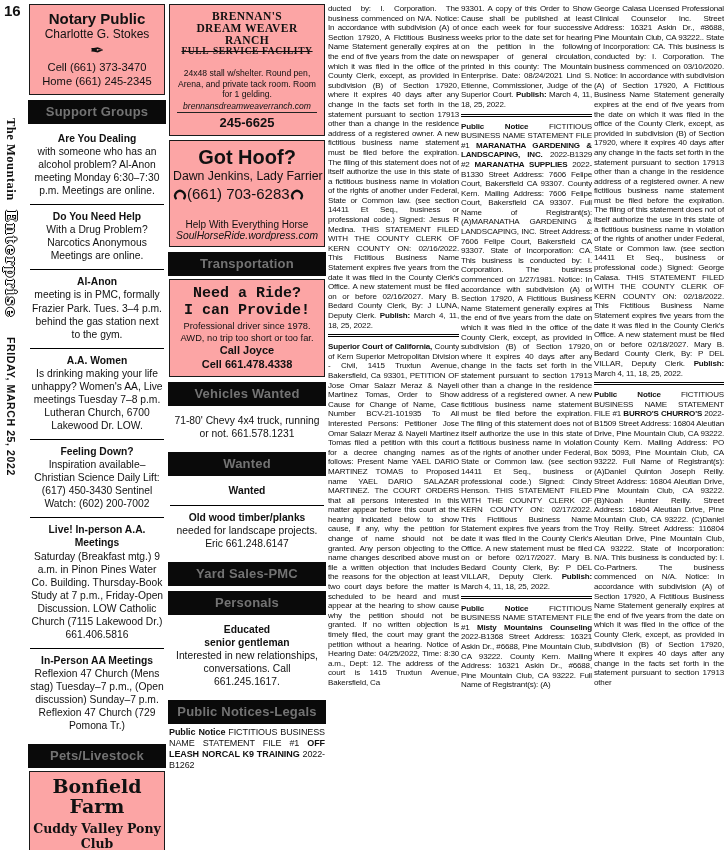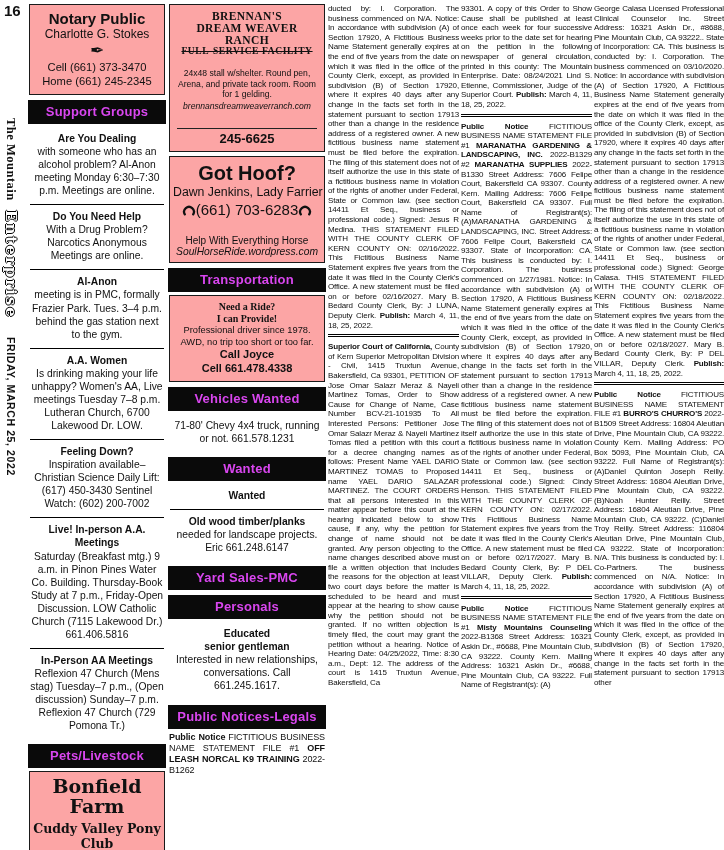--- a/index.html
+++ b/index.html
@@ -27,53 +27,53 @@
   .mast-name {
     font-family: "DejaVu Serif", serif; font-weight: bold; font-size: 15px;
     color: #fff; letter-spacing: 2px; margin-top: 5px;
     text-shadow: -1px 0 #000, 1px 0 #000, 0 -1px #000, 0 1px #000;
   }
   .date-line { font-weight: bold; font-size: 10.5px; letter-spacing: .6px; margin-top: 14px; }
   
   .col { flex: 0 0 auto; margin-right: 2px; overflow: hidden; padding-top: 2px; }
   .col:last-child { margin-right: 0; }
   .bar {
-    background: #0a0a0a; color: #d946ef; text-align: center;
+    background: #0a0a0a; color: #737373; text-align: center;
     font-weight: bold; font-size: 13px; letter-spacing: .2px;
     padding: 4px 4px 5px; margin: 5px 0 3px;
   }
   .adbox { border: 1.5px solid #1a1a1a; text-align: center; padding: 5px 3px; margin: 2px 1px 4px; background:#fca5a5; }
   .rule { border-top: 1.5px solid #000; margin: 0 2px; }
   
   .c-notice { text-align: center; font-size: 10.3px; line-height: 1.27; padding: 5px 2px 7px; }
   .c-title { font-weight: bold; }
   
   .notary-title { font-weight: bold; font-size: 15px; }
   .notary-name { font-size: 12px; }
   .quill { font-family: "DejaVu Sans", sans-serif; font-size: 17px; line-height: 1.1; }
   .notary-line { font-size: 11.2px; line-height: 1.3; }
   
   .bon-title { font-family: "DejaVu Serif", serif; font-weight: bold; font-size: 19px; line-height: 1.05; }
   .bon-sub { font-family: "DejaVu Serif", serif; font-weight: bold; font-size: 12.5px; margin-top: 4px; }
   
   .bren-t1 { font-family: "Liberation Serif", serif; font-weight: bold; font-size: 11.5px; letter-spacing: .4px; }
   .bren-t2 { font-family: "Liberation Serif", serif; font-weight: bold; font-size: 9.5px; letter-spacing: .6px; text-decoration: line-through; }
   .bren-body { font-size: 8.6px; line-height: 1.25; margin-top: 12px; }
-  .bren-url { font-size: 8.6px; font-style: italic; border-bottom: 1px solid #222; padding-bottom: 17px; margin: 1px 4px 2px; }
+  .bren-url { font-size: 8.6px; font-style: italic; border-bottom: 1px solid #222; padding-bottom: 1px; margin: 1px 4px 2px; }
   .bren-phone { font-weight: bold; font-size: 13px; }
   
   .gh-title { font-weight: bold; font-size: 20px; }
   .gh-name { font-size: 12.3px; white-space: nowrap; }
-  .gh-phone-row { display: flex; align-items: center; justify-content: center; gap: 0; margin: 2px 0; }
+  .gh-phone-row { display: flex; align-items: center; gap: 0; margin: 2px 0; }
   .gh-phone { font-size: 15px; }
   .hshoe { display: inline-flex; }
   .gh-tag { font-weight: normal; font-size: 10px; margin-top: 17px; }
   .gh-url { font-style: italic; font-size: 10.3px; }
   
-  .nr-title { font-family: Liberation Serif, serif; font-weight: bold; font-size: 10px; line-height: 1.15; text-align: center; }
+  .nr-title { font-family: Liberation Mono, monospace; font-weight: bold; font-size: 15px; line-height: 1.15; text-align: center; }
   .nr-body { font-size: 9.3px; line-height: 1.3; }
   .nr-contact { font-weight: bold; font-size: 11px; line-height: 1.25; }
   
   .legalcol { padding-top: 4px; }
   .legal-p {
     font-size: 8px; line-height: 9.6px; letter-spacing: -0.15px;
     text-align: justify; margin: 0 0 4px;
   }
   .legal-sep { border-top: 1px solid #000; border-bottom: 1px solid #000; height: 3px; margin: 3px 0 5px; }
   .legaltail .legal-p { font-size: 9px; line-height: 11px; letter-spacing: -0.1px; padding: 0 1px; }

